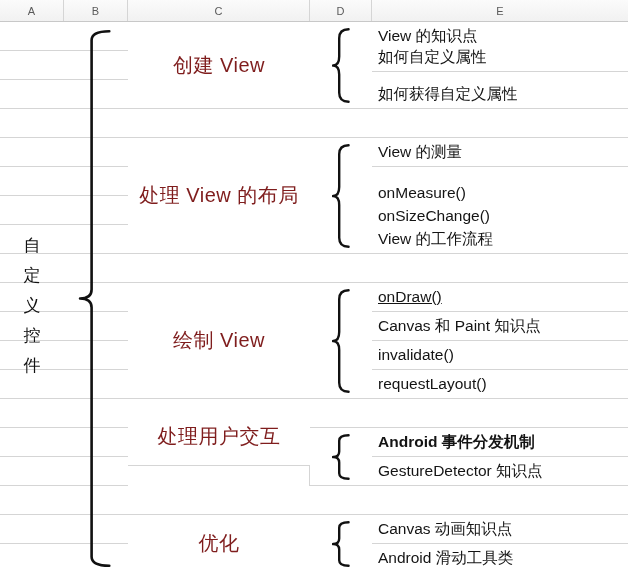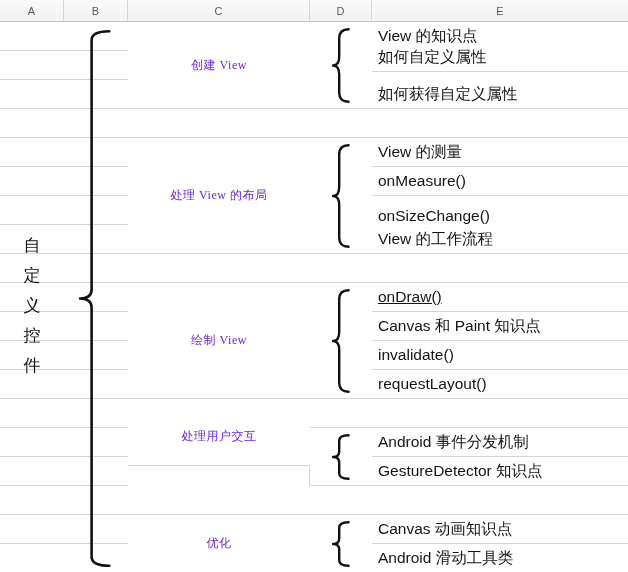--- a/index.html
+++ b/index.html
@@ -73,24 +73,23 @@
     background: #ffffff;
     display: flex;
     align-items: center;
   }
 
   
   .c-label {
     left: 128px;
     width: 182px;
     justify-content: center;
-    font-size: 12px;
-    color: #6d28d9;
+    font-size: 20px;
+    color: #7f1d1d;
     letter-spacing: 0.5px;
-    font-family: Liberation Serif, serif;
   }
   .c-spacer {
     left: 128px;
     width: 182px;
   }
 
   
   .e-cell {
     left: 372px;
     width: 256px;
@@ -268,30 +267,30 @@
           </svg>
         </div>
       </div>
 
     <div id="colE-cells">
         <div class="cell e-cell" style="top: 0px; height: 29px; text-align: right;">View 的知识点</div>
         <div class="cell e-cell" style="top: 21px; height: 29px;">如何自定义属性</div>
         <div class="cell e-cell" style="top: 58px; height: 29px;">如何获得自定义属性</div>
         <div class="cell e-spacer" style="top: 87px; height: 29px;"></div>
         <div class="cell e-cell" style="top: 116px; height: 29px;">View 的测量</div>
-        <div class="cell e-cell" style="top: 145px; height: 29px;">onMeasure()</div>
+        <div class="cell e-cell" style="top: 157px; height: 29px;">onMeasure()</div>
         <div class="cell e-cell" style="top: 180px; height: 29px;">onSizeChange()</div>
         <div class="cell e-cell" style="top: 203px; height: 29px;">View 的工作流程</div>
         <div class="cell e-spacer" style="top: 232px; height: 29px;"></div>
         <div class="cell e-cell" style="top: 261px; height: 29px; text-decoration: underline;">onDraw()</div>
         <div class="cell e-cell" style="top: 290px; height: 29px;">Canvas 和 Paint 知识点</div>
         <div class="cell e-cell" style="top: 319px; height: 29px;">invalidate()</div>
         <div class="cell e-cell" style="top: 348px; height: 29px;">requestLayout()</div>
         <div class="cell e-spacer" style="top: 377px; height: 29px;"></div>
-        <div class="cell e-cell" style="top: 406px; height: 29px;">Android 事件分发机制</div>
+        <div class="cell e-cell" style="top: 406px; height: 29px; font-weight: bold;">Android 事件分发机制</div>
         <div class="cell e-cell" style="top: 435px; height: 29px;">GestureDetector 知识点</div>
         <div class="cell e-spacer" style="top: 464px; height: 29px;"></div>
         <div class="cell e-cell" style="top: 493px; height: 29px;">Canvas 动画知识点</div>
         <div class="cell e-cell" style="top: 522px; height: 29px;">Android 滑动工具类</div>
       </div>
 
     <svg class="brace-svg" id="master-brace" viewBox="0 0 34 537" width="34" height="537" style="left: 78px; top: 8px;">
         <path d="M 31.28 1.3 Q 13.600000000000001 1.3 13.600000000000001 10.3 L 13.600000000000001 259.5 Q 13.600000000000001 268.5 2.04 268.5 Q 13.600000000000001 268.5 13.600000000000001 277.5 L 13.600000000000001 526.7 Q 13.600000000000001 535.7 31.28 535.7" class="brace-path" stroke-width="2.6"></path>
       </svg>
   </div>

